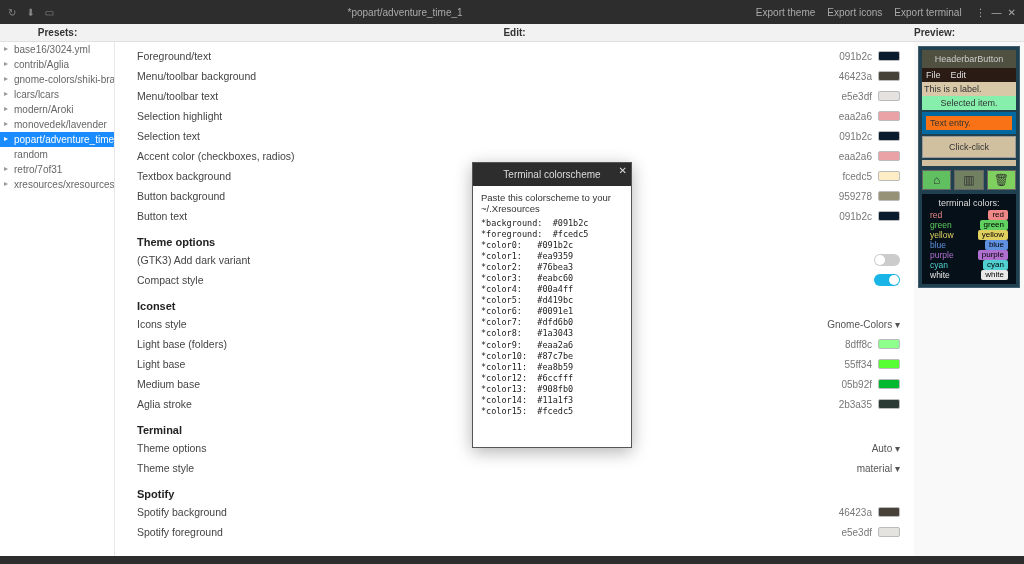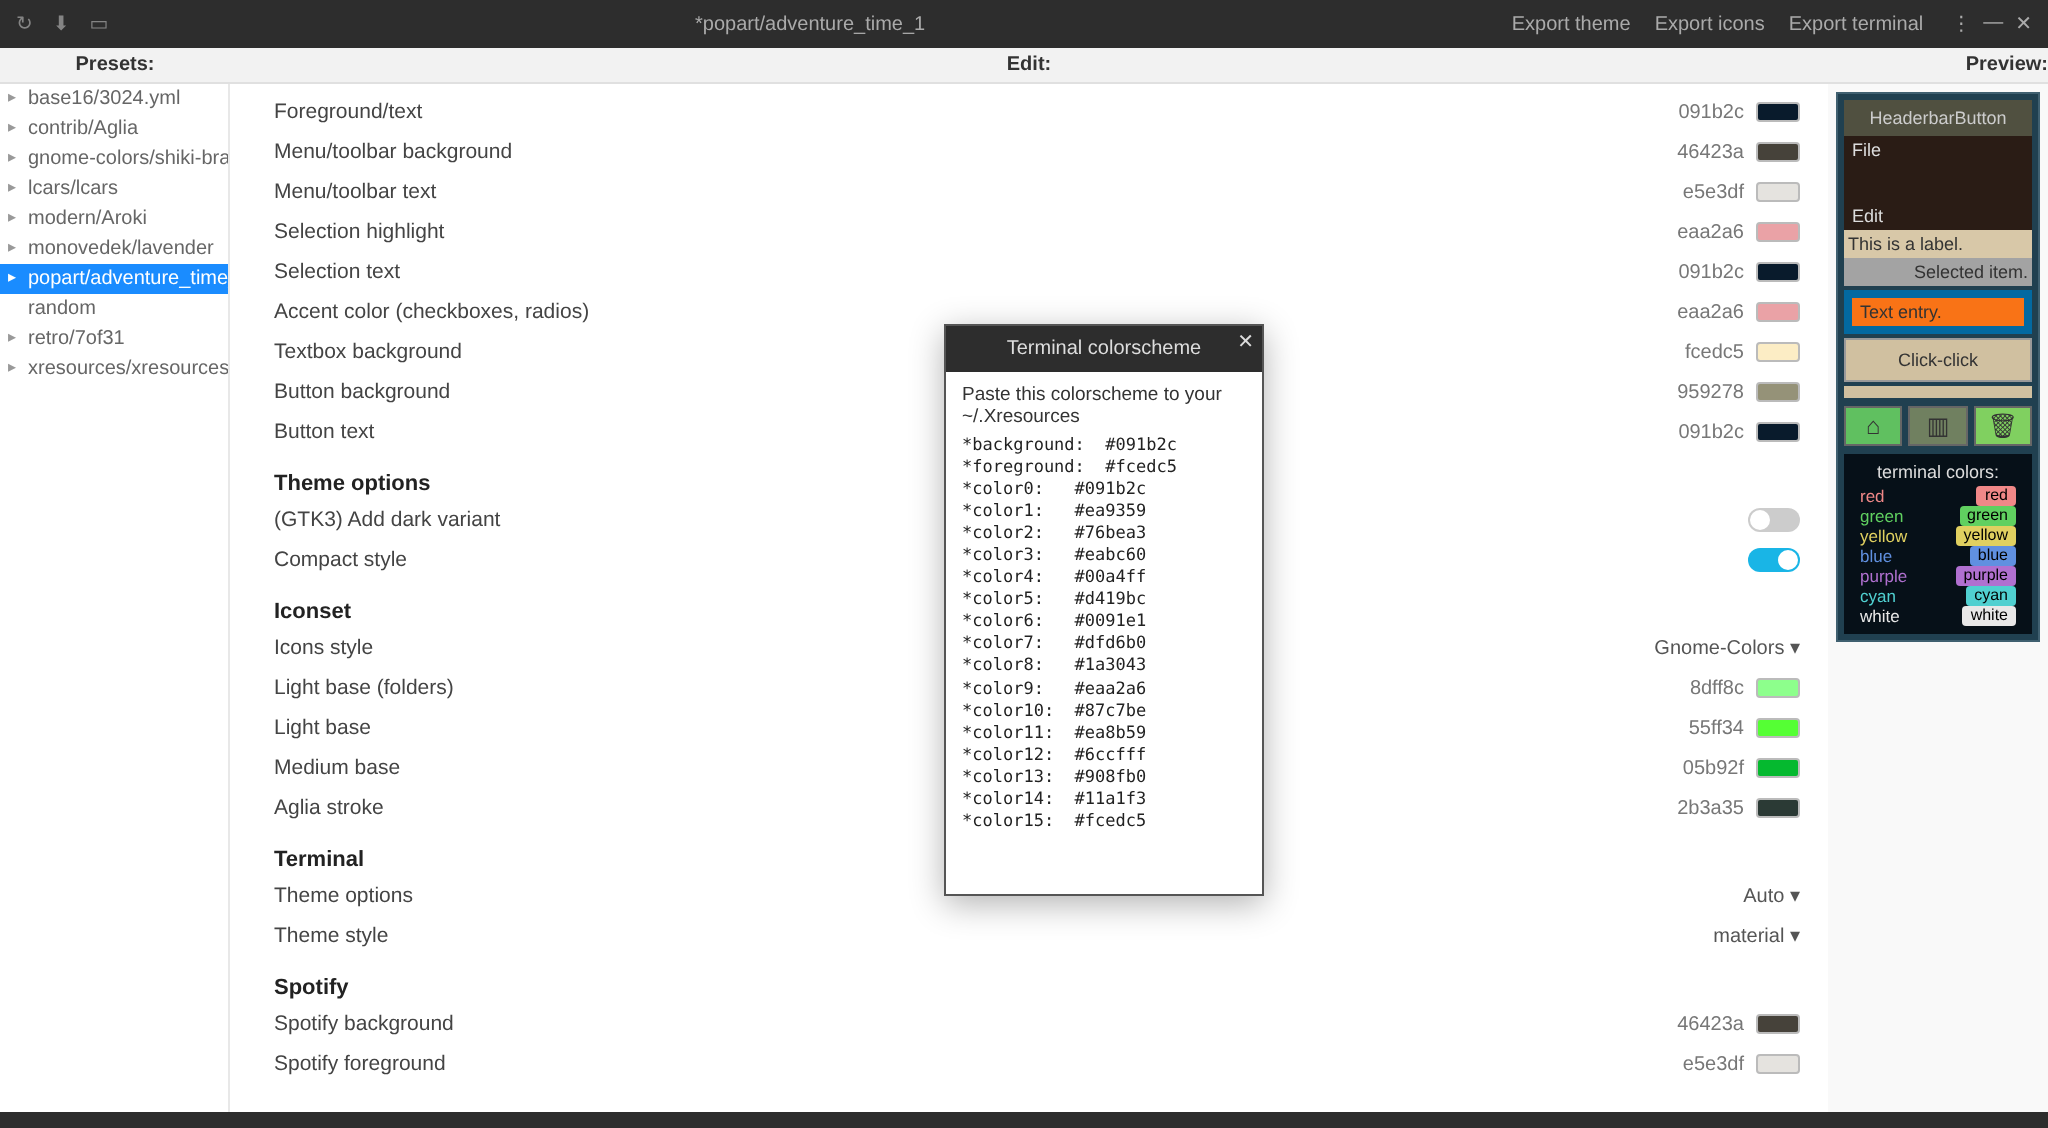--- a/index.html
+++ b/index.html
@@ -11,21 +11,21 @@
 .titlebar .left-icons span { opacity: 0.7; }
 .titlebar .title { flex: 1; text-align: center; }
 .titlebar .right-actions { display: flex; gap: 12px; }
 .titlebar .right-actions span { cursor: pointer; }
 .titlebar .win-controls { display: flex; gap: 6px; margin-left: 14px; }
 
 
 .panel-headers { display: flex; height: 18px; background: #f2f2f2; border-bottom: 1px solid #e0e0e0; font-size: 10px; align-items: center; }
 .ph-presets { width: 115px; text-align: center; font-weight: 600; }
 .ph-edit { flex: 1; text-align: center; font-weight: 600; }
-.ph-preview { width: 110px; text-align: right; font-weight: 600; }
+.ph-preview { width: 110px; text-align: left; font-weight: 600; }
 
 
 .main { display: flex; height: calc(564px - 24px - 18px - 8px); }
 
 
 .sidebar { width: 115px; border-right: 1px solid #e8e8e8; overflow-y: auto; background: #fff; }
 .sidebar .item { padding: 2px 6px 2px 14px; font-size: 10px; color: #666; cursor: pointer; position: relative; white-space: nowrap; }
 .sidebar .item::before { content: "▸"; position: absolute; left: 4px; font-size: 8px; color: #999; }
 .sidebar .item.sel { background: #1a8cff; color: #fff; }
 .sidebar .item.sel::before { color: #fff; }
@@ -41,23 +41,23 @@
 .editor .toggle { width: 26px; height: 12px; border-radius: 7px; background: #ccc; position: relative; margin-left: auto; }
 .editor .toggle::after { content: ""; position: absolute; width: 10px; height: 10px; border-radius: 50%; background: #fff; top: 1px; left: 1px; }
 .editor .toggle.on { background: #19b5e6; }
 .editor .toggle.on::after { left: auto; right: 1px; }
 .editor .dropdown { font-size: 10px; color: #555; margin-left: auto; }
 
 
 .preview { width: 110px; padding: 4px; overflow: hidden; }
 .preview-card { background: #204050; border: 1px solid #406070; padding: 3px; }
 .pv-headerbar { background: #505040; display: flex; justify-content: center; font-size: 9px; color: #ccc; padding: 4px 2px; }
-.pv-menu { background: #2a1c15; display: flex; gap: 23px; font-size: 9px; color: #ddd; padding: 2px 4px; flex-direction: column; }
+.pv-menu { background: #2a1c15; display: flex; gap: 10px; font-size: 9px; color: #ddd; padding: 2px 4px; }
 .pv-label { background: #d8c8a8; color: #333; font-size: 9px; text-align: left; padding: 2px; }
-.pv-sel { background: #a3a3a3; color: #333; font-size: 9px; text-align: right; padding: 2px; }
+.pv-sel { background: #86efac; color: #333; font-size: 9px; text-align: center; padding: 2px; }
 .pv-entry { background: #f97316; color: #333; font-size: 9px; padding: 2px 4px; border: 4px solid #0369a1; margin: 2px 0; }
 .pv-btn { background: #d0c0a0; color: #333; font-size: 9px; text-align: center; padding: 5px; border: 1px solid #999; margin: 2px 0; }
 .pv-bar { background: #d0c0a0; height: 6px; margin: 2px 0; }
 .pv-iconrow { display: flex; gap: 3px; margin: 4px 0; }
 .pv-icon { flex: 1; height: 20px; border: 1px solid #666; display: flex; align-items: center; justify-content: center; font-size: 12px; }
 .pv-term { background: #061018; padding: 4px; font-size: 8.5px; font-family: monospace; }
 .pv-term .th { color: #ddd; text-align: center; margin-bottom: 2px; font-size: 9px; }
 .pv-term .trow { display: flex; justify-content: space-between; padding: 0 4px; }
 .pv-term .tname { }
 .pv-term .tchip { padding: 0 4px; border-radius: 2px; font-size: 8px; }

